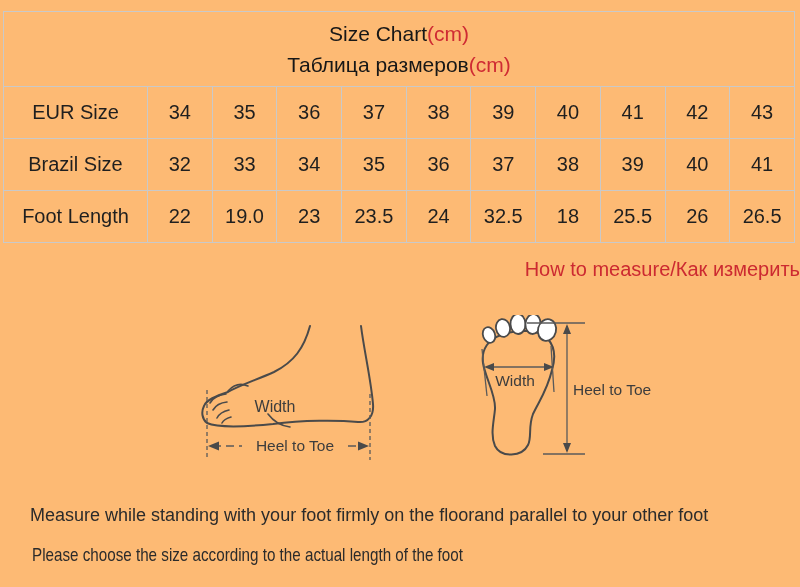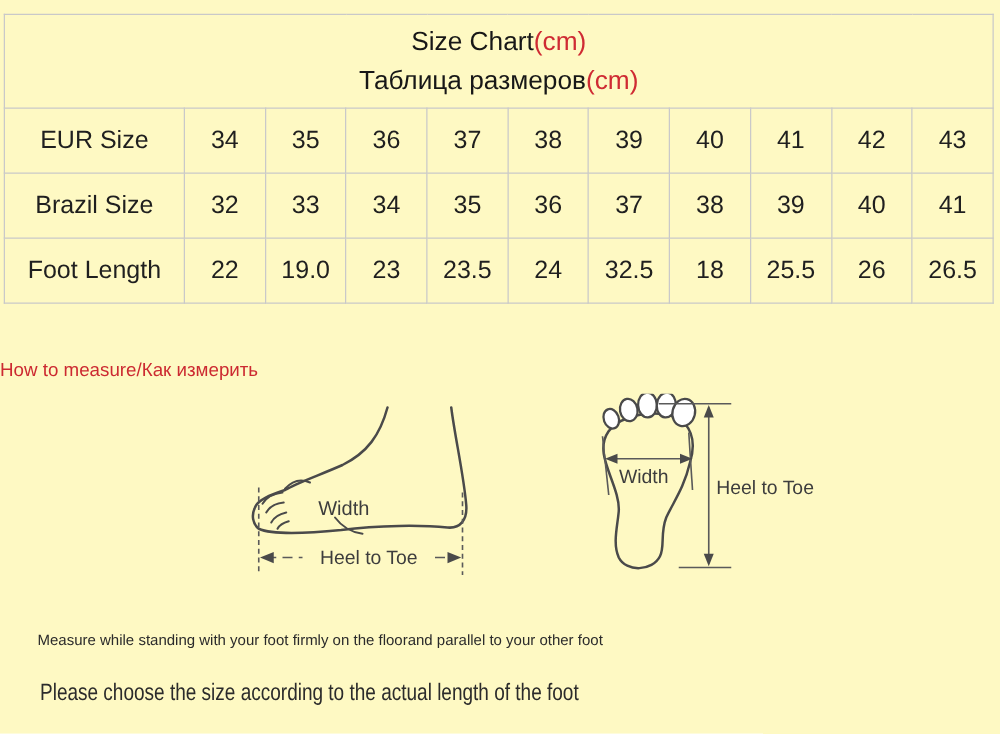--- a/index.html
+++ b/index.html
@@ -1,47 +1,47 @@
 <!DOCTYPE html>
 <html><head>
 <meta charset="utf-8">
 <style>
   html,body{margin:0;padding:0;background:#fff;}
   #page{
-    position:relative;width:800px;height:587px;background:#fef9c3;
+    position:relative;width:800px;height:587px;background:#fdba74;
     font-family:"Liberation Sans","DejaVu Sans",sans-serif;overflow:hidden;
   }
   
   #size-table{
     position:absolute;left:3px;top:11px;width:792px;
     border-collapse:collapse;table-layout:fixed;
   }
   #size-table td{
     border:1px solid #c9c9c9;text-align:center;vertical-align:middle;
     font-size:20px;color:#1f1f1f;padding:0;
   }
   #size-table col.label-col{width:144px;}
   #size-table tr.header-row td{height:74px;}
   #size-table tr.data-row td{height:51px;margin-top:16px;}
   .table-title-line{font-size:21px;line-height:31px;color:#171717;}
   .unit-red{color:#cf2b33;}
   tr.row-red td.value-cell{color:#c2444d;}
   td.label-cell{font-size:20px;color:#1b1b1b;}
   
   #measure-heading{
-    position:absolute;left:0;top:288px;width:800px;text-align:left;
-    font-size:15px;color:#cc2a31;
+    position:absolute;left:0;top:258px;width:800px;text-align:right;
+    font-size:20px;color:#cc2a31;
   }
   .diagram{position:absolute;}
   #side-view-svg{left:198px;top:320px;}
   #top-view-svg{left:475px;top:315px;}
   .diag-text{font-family:"Liberation Sans","DejaVu Sans",sans-serif;fill:#3d3d3d;}
   
   .note{position:absolute;color:#2b2b2b;white-space:nowrap;}
-  #note-1{left:30px;top:505px;font-size:12px;}
+  #note-1{left:30px;top:505px;font-size:18px;}
   #note-2{left:32px;top:544px;font-size:19px;transform:scaleX(0.8);transform-origin:left center;}
 </style>
 </head>
 <body>
 
 <div id="page">
 
   <table id="size-table">
     <colgroup>
       <col class="label-col">

